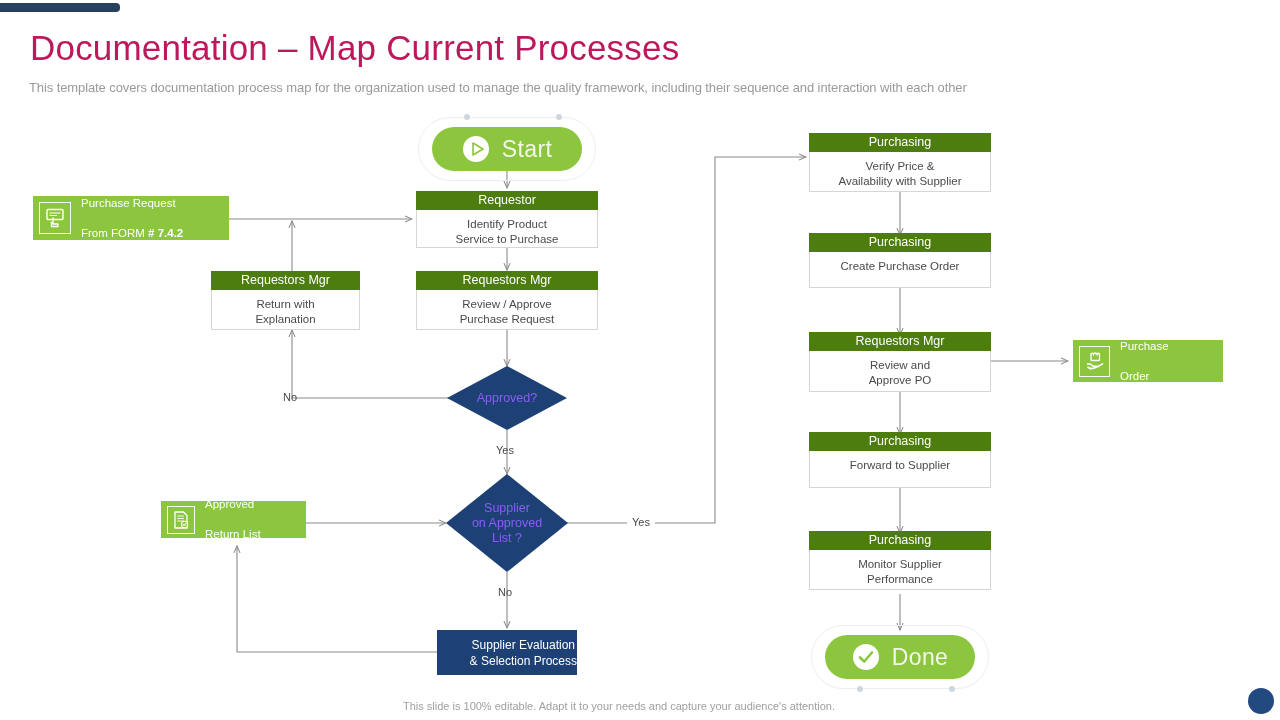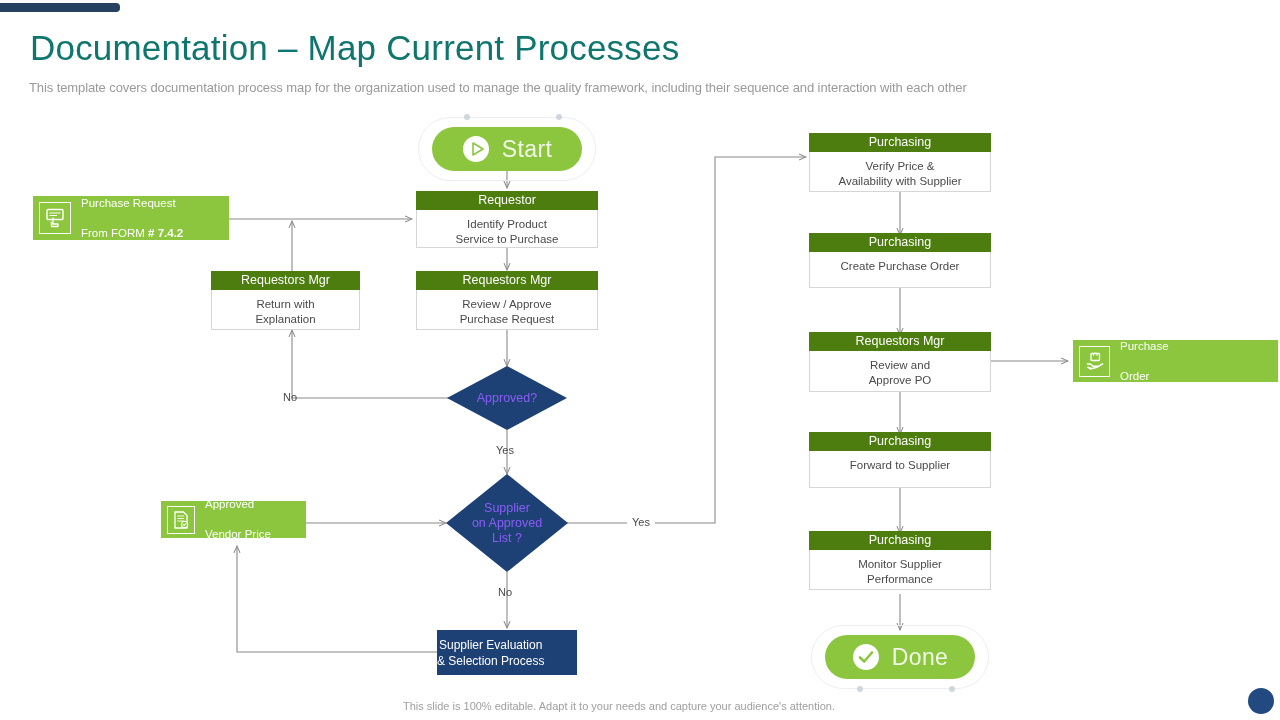--- a/index.html
+++ b/index.html
@@ -30,21 +30,21 @@
     background: #26405f;
     border-radius: 0 4px 4px 0;
   }
   .page-title {
     position: absolute;
     left: 30px;
     top: 28px;
     font-size: 35px;
     font-weight: 400;
     letter-spacing: 0.2px;
-    color: #0f766e;
+    color: #be185d;
     white-space: nowrap;
   }
   .page-subtitle {
     position: absolute;
     left: 29px;
     top: 80px;
     font-size: 13px;
     color: #9a9a9a;
     white-space: nowrap;
     letter-spacing: -0.1px;
@@ -131,21 +131,21 @@
   .navybox {
     position: absolute;
     box-sizing: border-box;
     background: #1e4175;
     color: #ffffff;
     font-size: 12px;
     line-height: 16px;
     text-align: center;
     display: flex;
     align-items: center;
-    justify-content: flex-start;
+    justify-content: flex-end;
     white-space: pre-line;
   }
 
   
   .gbox {
     position: absolute;
     box-sizing: border-box;
     background: #8cc63e;
     display: flex;
     align-items: center;
@@ -324,25 +324,25 @@
         <path d="M 4 2 L 12.5 2 L 16 5.5 L 16 18 L 4 18 Z" fill="none" stroke="#ffffff" stroke-width="1.3" stroke-linejoin="round"></path>
         <line x1="6.3" y1="6" x2="13" y2="6" stroke="#ffffff" stroke-width="0.9"></line>
         <line x1="6.3" y1="8.5" x2="13" y2="8.5" stroke="#ffffff" stroke-width="0.9"></line>
         <line x1="6.3" y1="11" x2="13" y2="11" stroke="#ffffff" stroke-width="0.9"></line>
         <circle cx="13.6" cy="14.4" r="3.1" fill="#8cc63e" stroke="#ffffff" stroke-width="1.1"></circle>
         <path d="M 12.2 14.4 L 13.3 15.5 L 15.1 13.3" fill="none" stroke="#ffffff" stroke-width="1.1" stroke-linecap="round" stroke-linejoin="round"></path>
       </svg>
     </div>
     <div class="glabel">
       <div>Approved</div>
-      <div>Vendor Price</div>
-    </div>
-  </div>
-
-  <div class="gbox" style="left:1073px; top:340px; width:205px; height:42px;">
+      <div>Return List</div>
+    </div>
+  </div>
+
+  <div class="gbox" style="left:1073px; top:340px; width:150px; height:42px;">
     <div class="gicon" style="width:31px;height:31px;">
       <svg width="22" height="22" viewBox="0 0 22 22">
         <rect x="7" y="3.5" width="8.5" height="7" rx="0.8" fill="none" stroke="#ffffff" stroke-width="1.3"></rect>
         <path d="M 9.4 5.8 L 9.4 4.6 A 1.9 1.9 0 0 1 13.1 4.6 L 13.1 5.8" fill="none" stroke="#ffffff" stroke-width="1.1"></path>
         <path d="M 3.5 14 L 6.5 14 L 9 16.2 L 14 16.2" fill="none" stroke="#ffffff" stroke-width="1.4" stroke-linecap="round" stroke-linejoin="round"></path>
         <path d="M 6.8 18.6 C 10 18.6 13 17.6 18.5 13.9" fill="none" stroke="#ffffff" stroke-width="1.7" stroke-linecap="round"></path>
         <path d="M 4 17.4 L 6.8 18.6" fill="none" stroke="#ffffff" stroke-width="1.7" stroke-linecap="round"></path>
       </svg>
     </div>
     <div class="glabel">

